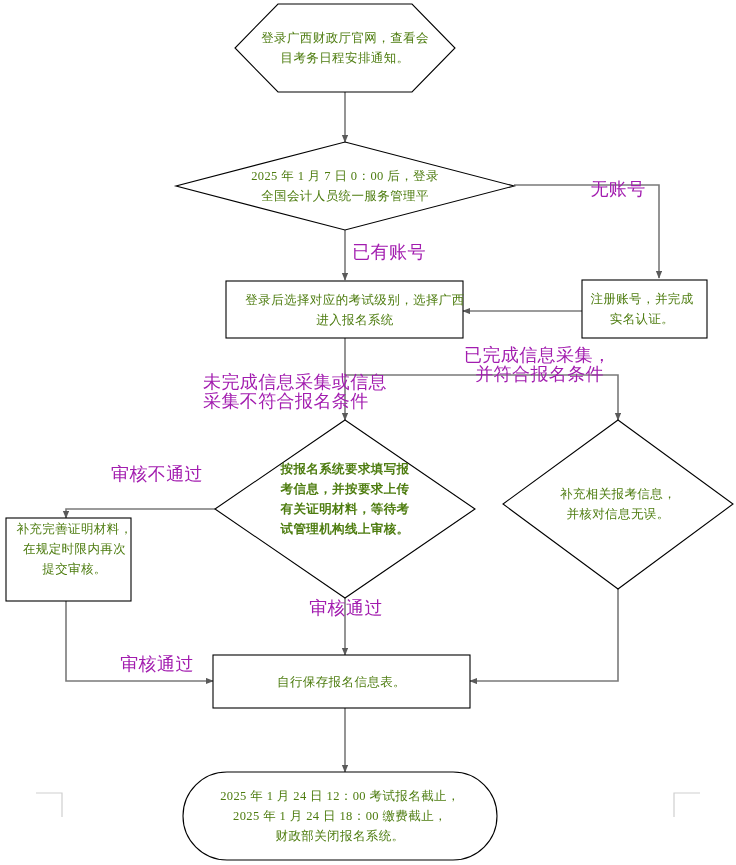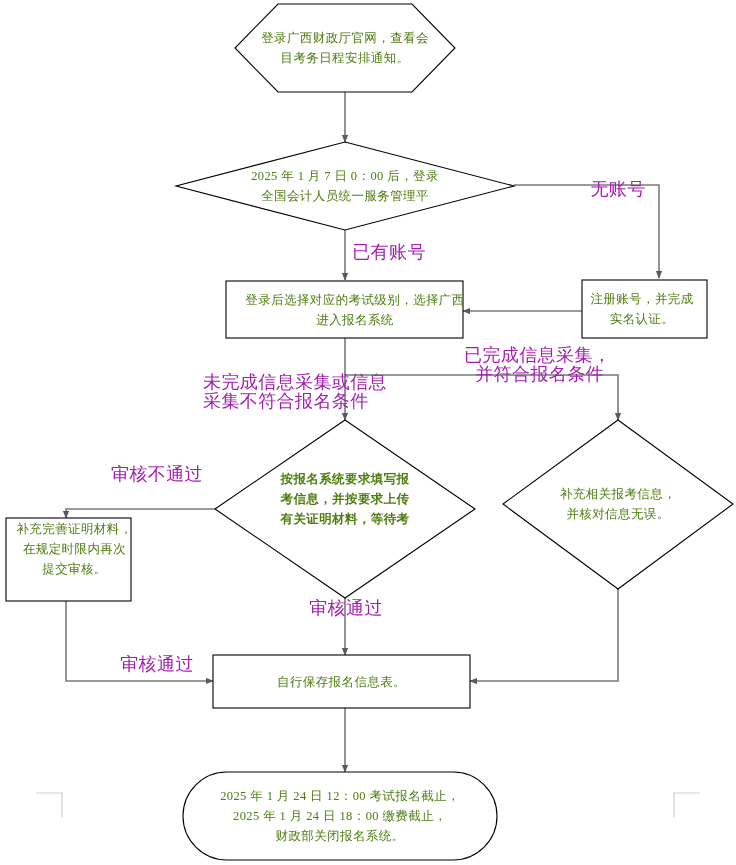--- a/index.html
+++ b/index.html
@@ -131,20 +131,21 @@
 
   <div class="node-text" style="left:226px; top:281px; width:258px; height:57px;">
     <span>登录后选择对应的考试级别，选择广西</span>
     <span>进入报名系统</span>
   </div>
 
   <div class="node-text" style="left:230px; top:440px; width:230px; height:118px;font-weight:bold;">
     <span>按报名系统要求填写报</span>
     <span>考信息，并按要求上传</span>
     <span>有关证明材料，等待考</span>
+    <span>试管理机构线上审核。</span>
   </div>
 
   <div class="node-text" style="left:508px; top:464px; width:220px; height:80px;">
     <span>补充相关报考信息，</span>
     <span>并核对信息无误。</span>
   </div>
 
   <div class="node-text" style="left:12px; top:518px; width:125px; height:62px;">
     <span>补充完善证明材料，</span>
     <span>在规定时限内再次</span>

